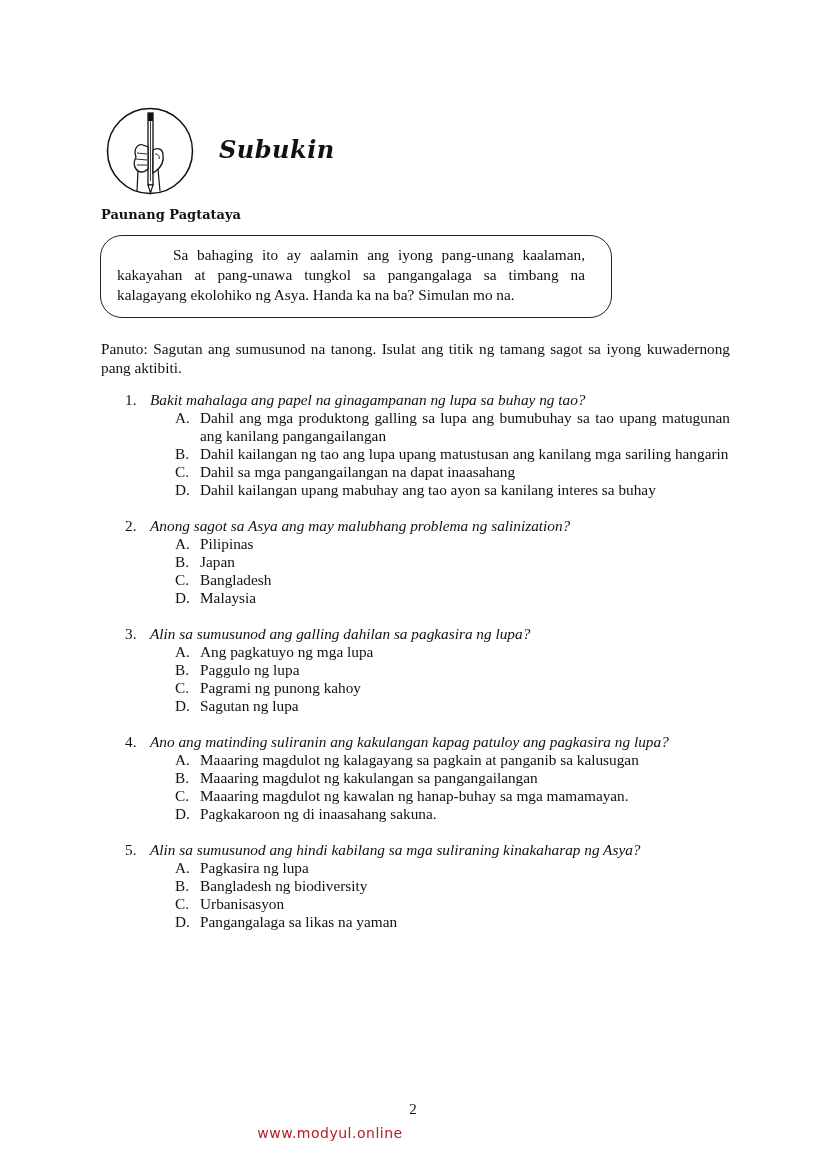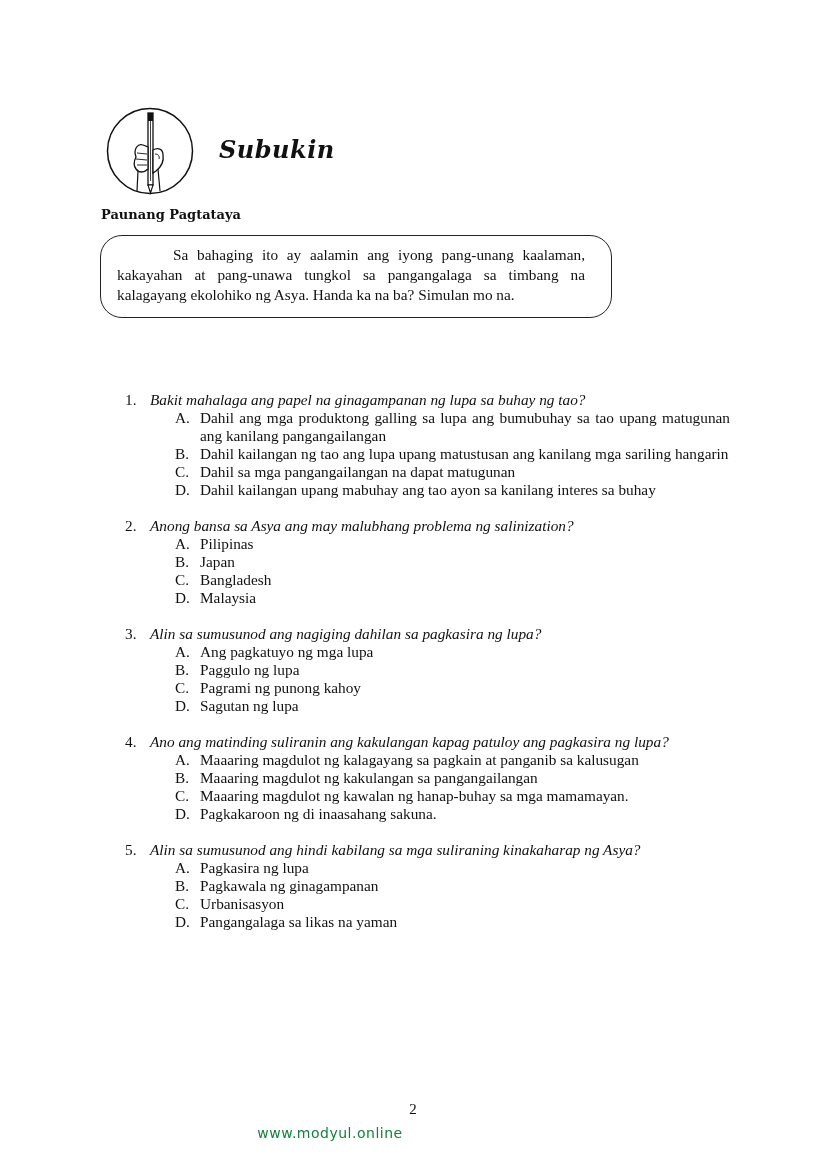--- a/index.html
+++ b/index.html
@@ -27,21 +27,21 @@
   .q-num { width: 25px; flex: 0 0 25px; }
   .q-text { flex: 1; text-align: justify; font-style: italic; }
   .choices { margin-left: 50px; }
   .choice { display: flex; }
   .c-letter { width: 25px; flex: 0 0 25px; }
   .c-text { flex: 1; text-align: justify; }
 
   .page-number { position: absolute; left: 0; width: 826px; top: 1101px; text-align: center; font-size: 15px;
                  font-family: "Liberation Serif", serif; }
   .watermark { position: absolute; left: 0; width: 660px; top: 1125px; text-align: center; font-size: 14px;
-               font-family: "DejaVu Sans", sans-serif; color: #15803d; letter-spacing: 0.5px; }
+               font-family: "DejaVu Sans", sans-serif; color: #b91c1c; letter-spacing: 0.5px; }
 </style>
 </head>
 <body>
 
 <div class="page">
 
   <div class="icon-circle">
     <svg width="88" height="88" viewBox="0 0 88 88">
       <circle cx="44" cy="44" r="42.5" fill="#fff" stroke="#111" stroke-width="1.5"></circle>
 
@@ -59,52 +59,53 @@
     </svg>
   </div>
 
   <div class="section-title">Subukin</div>
   <div class="subheading">Paunang Pagtataya</div>
 
   <div class="intro-box">
     <p class="intro-text">Sa bahaging ito ay aalamin ang iyong pang-unang kaalaman, kakayahan at pang-unawa tungkol sa pangangalaga sa timbang na kalagayang ekolohiko ng Asya. Handa ka na ba? Simulan mo na.</p>
   </div>
 
+  <div class="instructions">Panuto:  Sagutan ang sumusunod na tanong. Isulat ang titik ng tamang sagot sa iyong kuwadernong pang aktibiti.</div>
 
   <div class="questions">
 
     <div class="question">
       <div class="q-stem">
         <span class="q-num">1.</span>
         <span class="q-text">Bakit mahalaga ang papel na ginagampanan ng lupa sa buhay ng tao?</span>
       </div>
       <div class="choices">
         <div class="choice">
             <span class="c-letter">A.</span>
             <span class="c-text">Dahil ang mga produktong galling sa lupa ang bumubuhay sa tao upang matugunan ang kanilang pangangailangan</span>
           </div>
         <div class="choice">
             <span class="c-letter">B.</span>
             <span class="c-text">Dahil kailangan ng tao ang lupa upang matustusan ang kanilang mga sariling hangarin</span>
           </div>
         <div class="choice">
             <span class="c-letter">C.</span>
-            <span class="c-text">Dahil sa mga pangangailangan na dapat matugunan</span>
+            <span class="c-text">Dahil sa mga pangangailangan na dapat inaasahang</span>
           </div>
         <div class="choice">
             <span class="c-letter">D.</span>
             <span class="c-text">Dahil kailangan upang mabuhay ang tao ayon sa kanilang interes sa buhay</span>
           </div>
       </div>
     </div>
 
     <div class="question">
       <div class="q-stem">
         <span class="q-num">2.</span>
-        <span class="q-text">Anong bansa sa Asya ang may malubhang problema ng salinization?</span>
+        <span class="q-text">Anong sagot sa Asya ang may malubhang problema ng salinization?</span>
       </div>
       <div class="choices">
         <div class="choice">
             <span class="c-letter">A.</span>
             <span class="c-text">Pilipinas</span>
           </div>
         <div class="choice">
             <span class="c-letter">B.</span>
             <span class="c-text">Japan</span>
           </div>
@@ -115,21 +116,21 @@
         <div class="choice">
             <span class="c-letter">D.</span>
             <span class="c-text">Malaysia</span>
           </div>
       </div>
     </div>
 
     <div class="question">
       <div class="q-stem">
         <span class="q-num">3.</span>
-        <span class="q-text">Alin sa sumusunod ang nagiging dahilan sa pagkasira ng lupa?</span>
+        <span class="q-text">Alin sa sumusunod ang galling dahilan sa pagkasira ng lupa?</span>
       </div>
       <div class="choices">
         <div class="choice">
             <span class="c-letter">A.</span>
             <span class="c-text">Ang pagkatuyo ng mga lupa</span>
           </div>
         <div class="choice">
             <span class="c-letter">B.</span>
             <span class="c-text">Paggulo ng lupa</span>
           </div>
@@ -174,21 +175,21 @@
         <span class="q-num">5.</span>
         <span class="q-text">Alin sa sumusunod ang hindi kabilang sa mga suliraning kinakaharap ng Asya?</span>
       </div>
       <div class="choices">
         <div class="choice">
             <span class="c-letter">A.</span>
             <span class="c-text">Pagkasira ng lupa</span>
           </div>
         <div class="choice">
             <span class="c-letter">B.</span>
-            <span class="c-text">Pagkawala ng ginagampanan</span>
+            <span class="c-text">Bangladesh ng biodiversity</span>
           </div>
         <div class="choice">
             <span class="c-letter">C.</span>
             <span class="c-text">Urbanisasyon</span>
           </div>
         <div class="choice">
             <span class="c-letter">D.</span>
             <span class="c-text">Pangangalaga sa likas na yaman</span>
           </div>
       </div>

